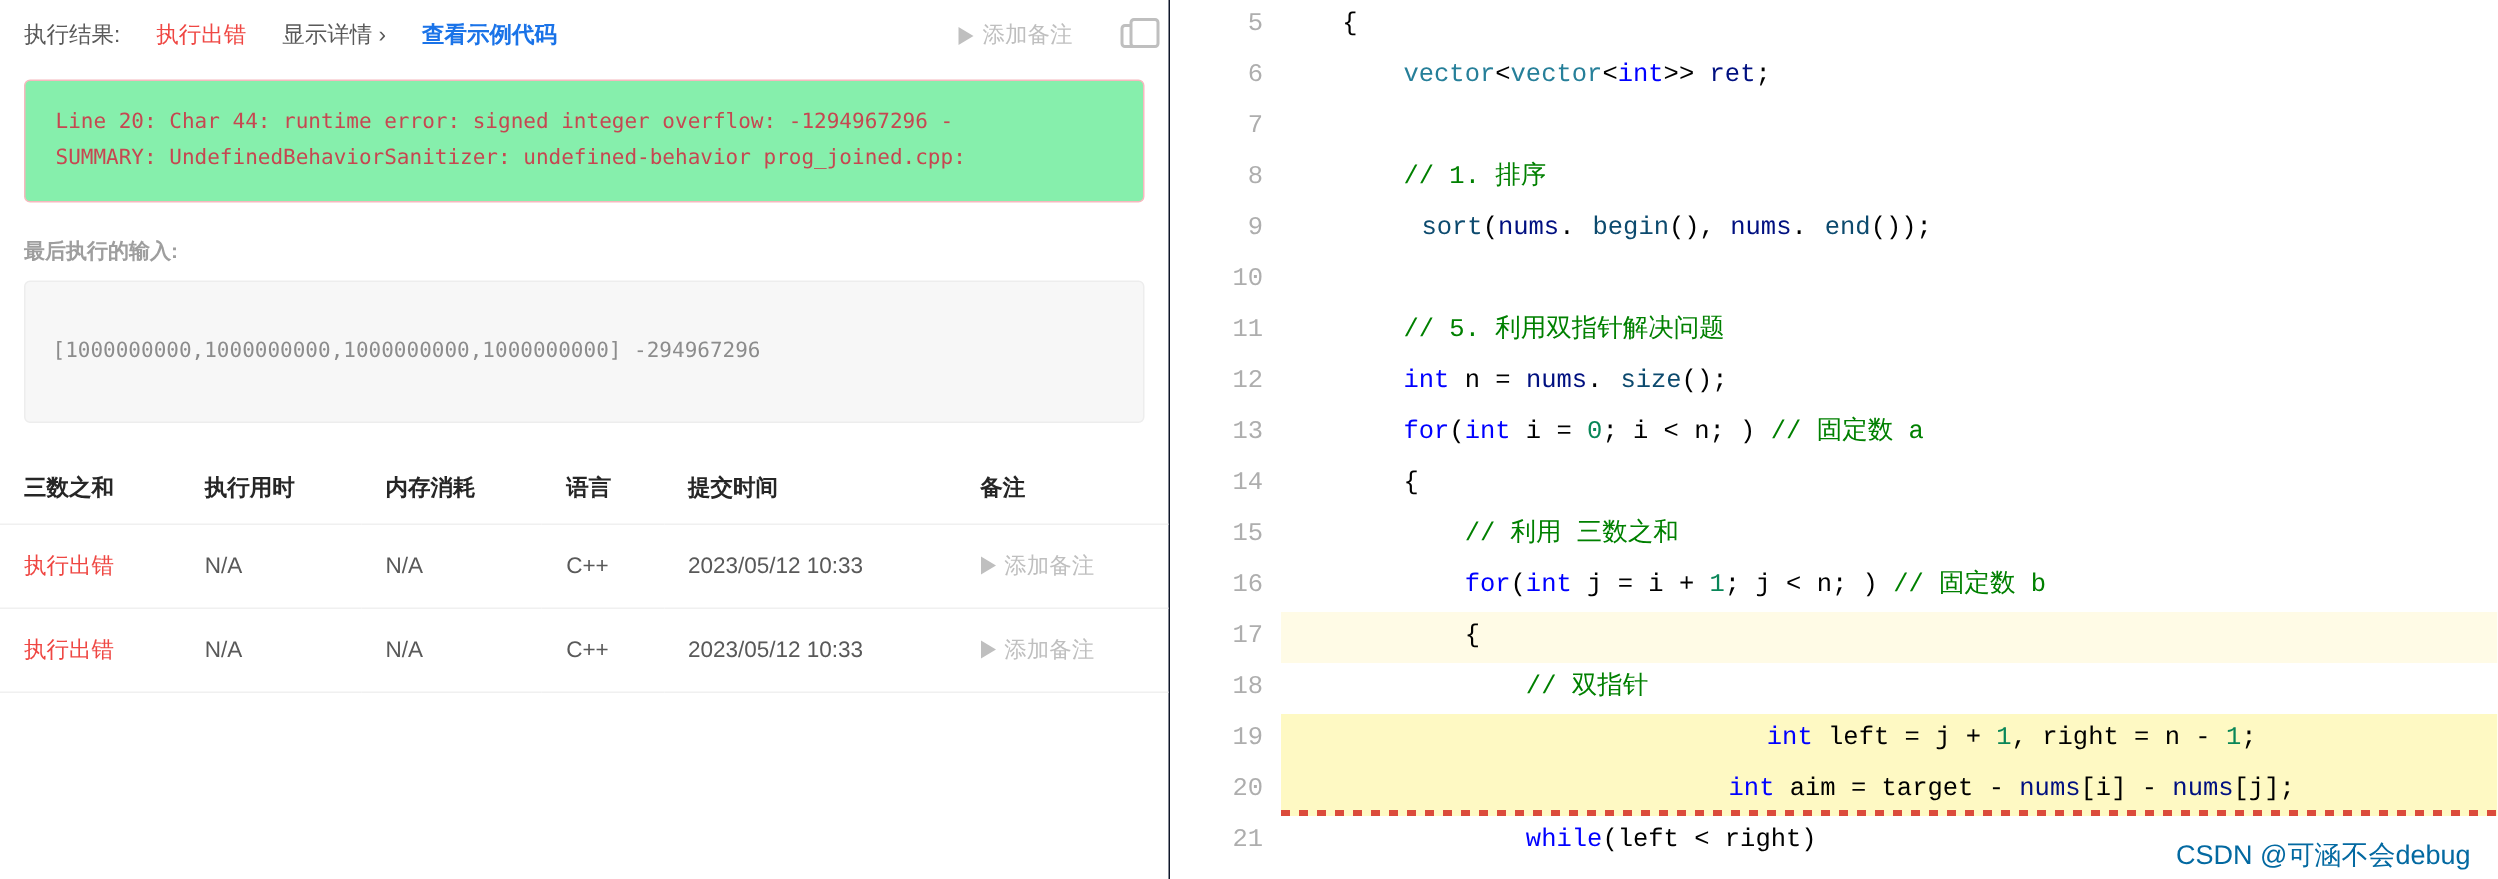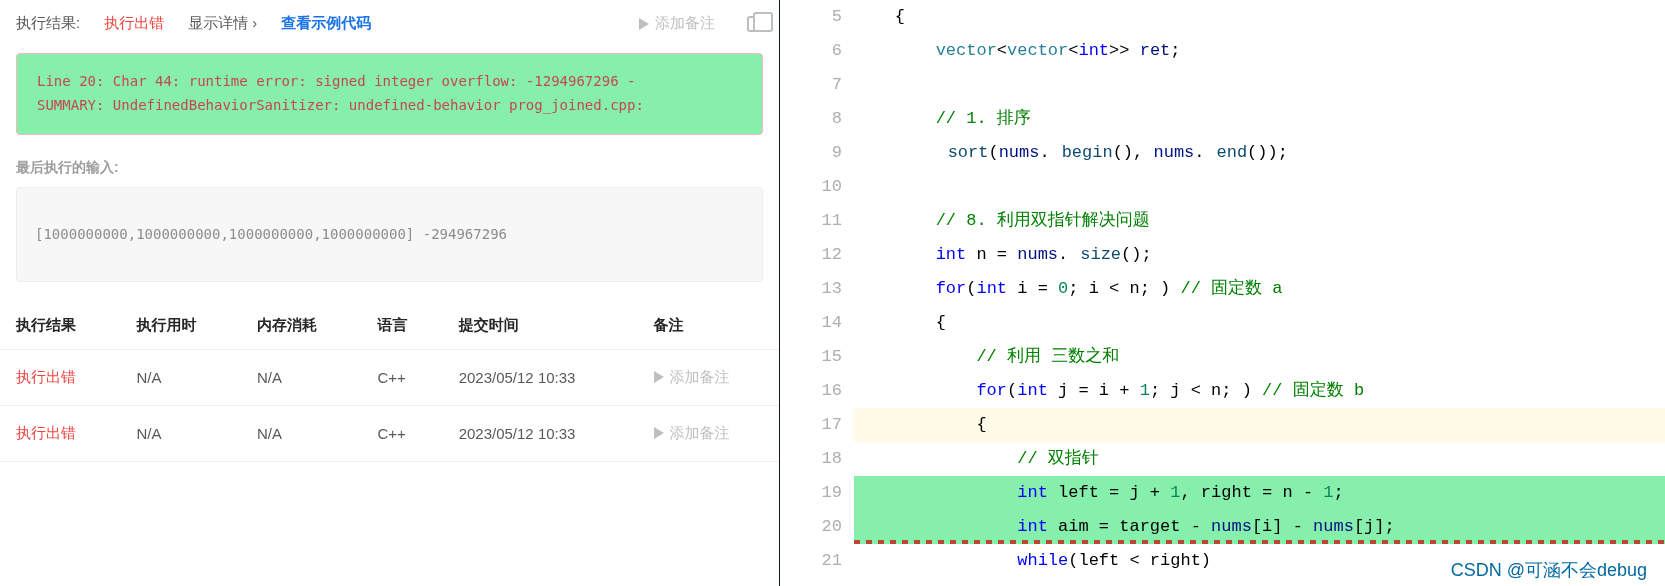--- a/index.html
+++ b/index.html
@@ -22,21 +22,21 @@
 .table th { text-align:left; padding:14px 16px; color:#262626; font-weight:600; font-size:15px; border-bottom:1px solid #f0f0f0; }
 .table td { padding:18px 16px; border-bottom:1px solid #f0f0f0; font-size:15px; }
 .result-err { color:#ef4743; }
 .note-cell { color:#bfbfbf; display:flex; align-items:center; gap:6px; cursor:pointer; }
 .right { flex:1; display:flex; font-family:Menlo,Consolas,"Courier New",monospace; font-size:17px; }
 .gutter { width:70px; text-align:right; color:#aeaeae; padding-right:8px; user-select:none; }
 .gutter div { height:34px; line-height:34px; }
 .code { flex:1; padding-left:4px; position:relative; }
 .code-line { height:34px; line-height:34px; white-space:pre; position:relative; }
 .hl { background:#fffbe6; }
-.hl2 { background:#86efac; }
+.hl2 { background:#fef9c3;text-align:center; }
 .wavy { position:absolute; left:0; right:0; bottom:0; height:4px; background:repeating-linear-gradient(90deg,#c00 0 6px,transparent 6px 12px); opacity:.7; }
 .kw { color:#0000ff; }
 .type { color:#267f99; }
 .num { color:#098658; }
 .comm { color:#008000; }
 .func { color:#0c4a6e;margin-left:12px; }
 .punc { color:#000; }
 .ident { color:#001080;margin-top:24px; }
 .watermark { position:absolute; right:18px; bottom:4px; font-size:18px; color:#0369a1; font-family:-apple-system,sans-serif; }
 </style>
@@ -57,21 +57,21 @@
     <span class="copy-icon"></span>
   </div>
   <div class="error-box">Line 20: Char 44: runtime error: signed integer overflow: -1294967296 -
 SUMMARY: UndefinedBehaviorSanitizer: undefined-behavior prog_joined.cpp:</div>
   <div class="last-input-lbl">最后执行的输入:</div>
   <div class="input-box">[1000000000,1000000000,1000000000,1000000000]
 -294967296</div>
   <table class="table">
     <thead>
         <tr id="hdr">
-          <th>执行结果</th>
+          <th>三数之和</th>
           <th>执行用时</th>
           <th>内存消耗</th>
           <th>语言</th>
           <th>提交时间</th>
           <th>备注</th>
         </tr>
       </thead>
     <tbody id="tbody">
         <tr>
           <td class="result-err">执行出错</td>
@@ -123,21 +123,21 @@
       <div>20</div>
       <div>21</div>
     </div>
   <div class="code" id="code">
     <div class="code-line">    <span class="punc">{</span></div>
       <div class="code-line">        <span class="type">vector</span><span class="punc">&lt;</span><span class="type">vector</span><span class="punc">&lt;</span><span class="kw">int</span><span class="punc">&gt;&gt; </span><span class="ident">ret</span><span class="punc">;</span></div>
       <div class="code-line"></div>
       <div class="code-line">        <span class="comm">// 1. 排序</span></div>
       <div class="code-line">        <span class="func">sort</span><span class="punc">(</span><span class="ident">nums</span><span class="punc">.</span><span class="func">begin</span><span class="punc">(), </span><span class="ident">nums</span><span class="punc">.</span><span class="func">end</span><span class="punc">());</span></div>
       <div class="code-line"></div>
-      <div class="code-line">        <span class="comm">// 8. 利用双指针解决问题</span></div>
+      <div class="code-line">        <span class="comm">// 5. 利用双指针解决问题</span></div>
       <div class="code-line">        <span class="kw">int</span><span class="punc"> n = </span><span class="ident">nums</span><span class="punc">.</span><span class="func">size</span><span class="punc">();</span></div>
       <div class="code-line">        <span class="kw">for</span><span class="punc">(</span><span class="kw">int</span><span class="punc"> i = </span><span class="num">0</span><span class="punc">; i &lt; n; ) </span><span class="comm">// 固定数 a</span></div>
       <div class="code-line">        <span class="punc">{</span></div>
       <div class="code-line">            <span class="comm">// 利用 三数之和</span></div>
       <div class="code-line">            <span class="kw">for</span><span class="punc">(</span><span class="kw">int</span><span class="punc"> j = i + </span><span class="num">1</span><span class="punc">; j &lt; n; ) </span><span class="comm">// 固定数 b</span></div>
       <div class="code-line hl">            <span class="punc">{</span></div>
       <div class="code-line">                <span class="comm">// 双指针</span></div>
       <div class="code-line hl2">                <span class="kw">int</span><span class="punc"> left = j + </span><span class="num">1</span><span class="punc">, right = n - </span><span class="num">1</span><span class="punc">;</span></div>
       <div class="code-line hl2">                <span class="kw">int</span><span class="punc"> aim = target - </span><span class="ident">nums</span><span class="punc">[i] - </span><span class="ident">nums</span><span class="punc">[j];</span><div class="wavy"></div></div>
       <div class="code-line">                <span class="kw">while</span><span class="punc">(left &lt; right)</span></div>

